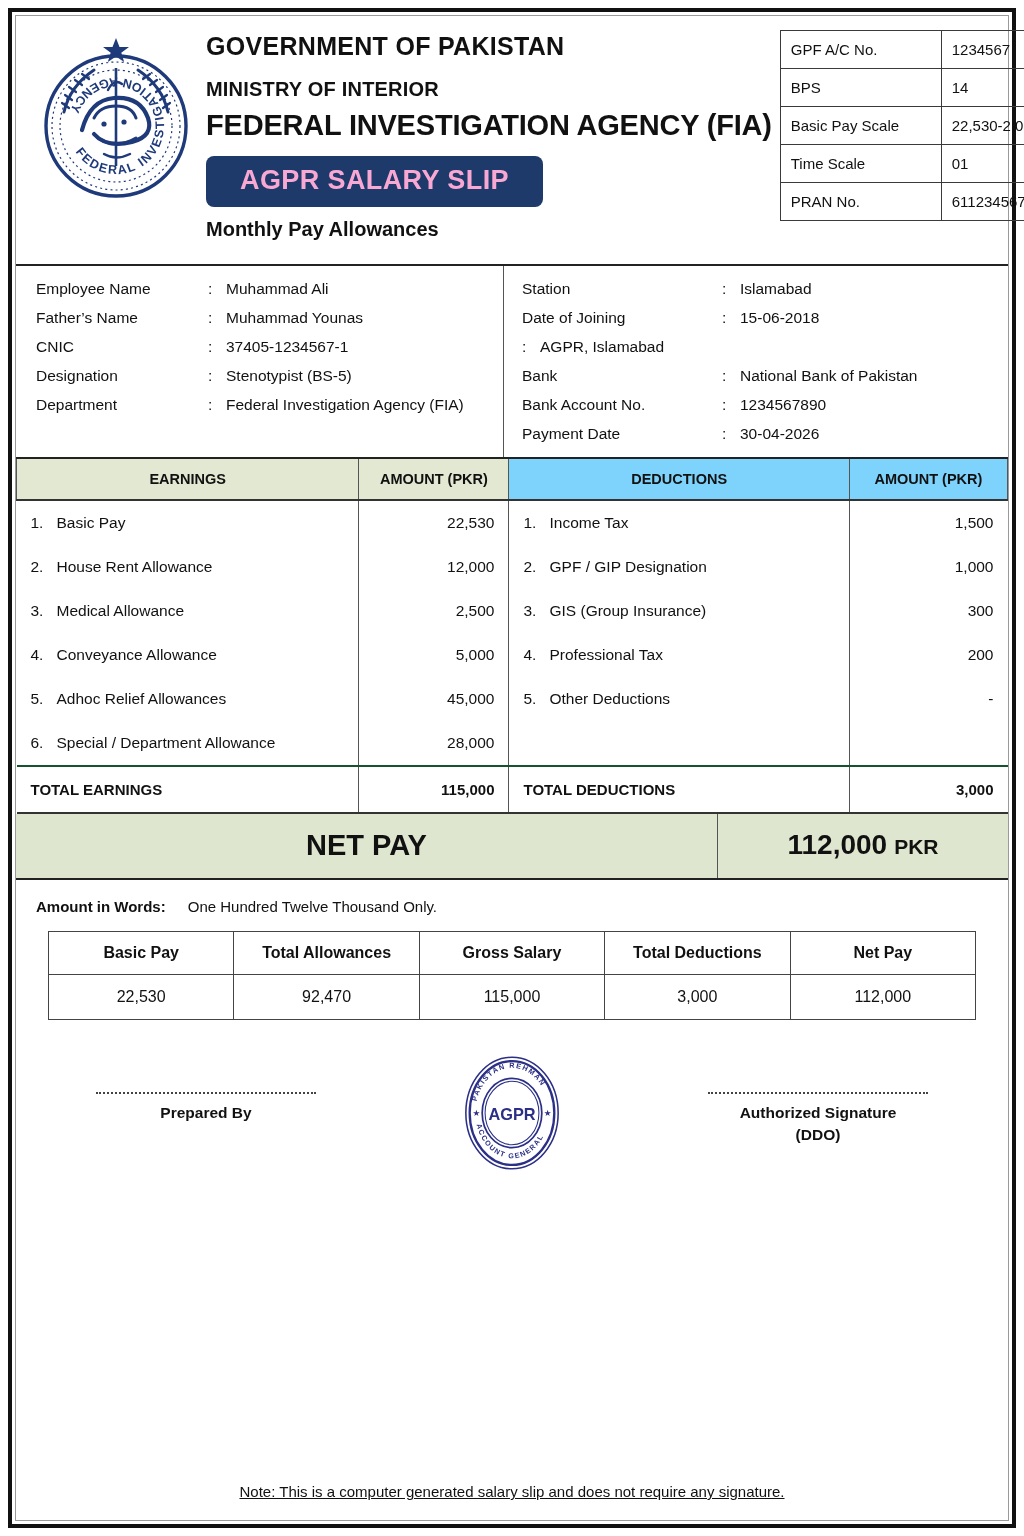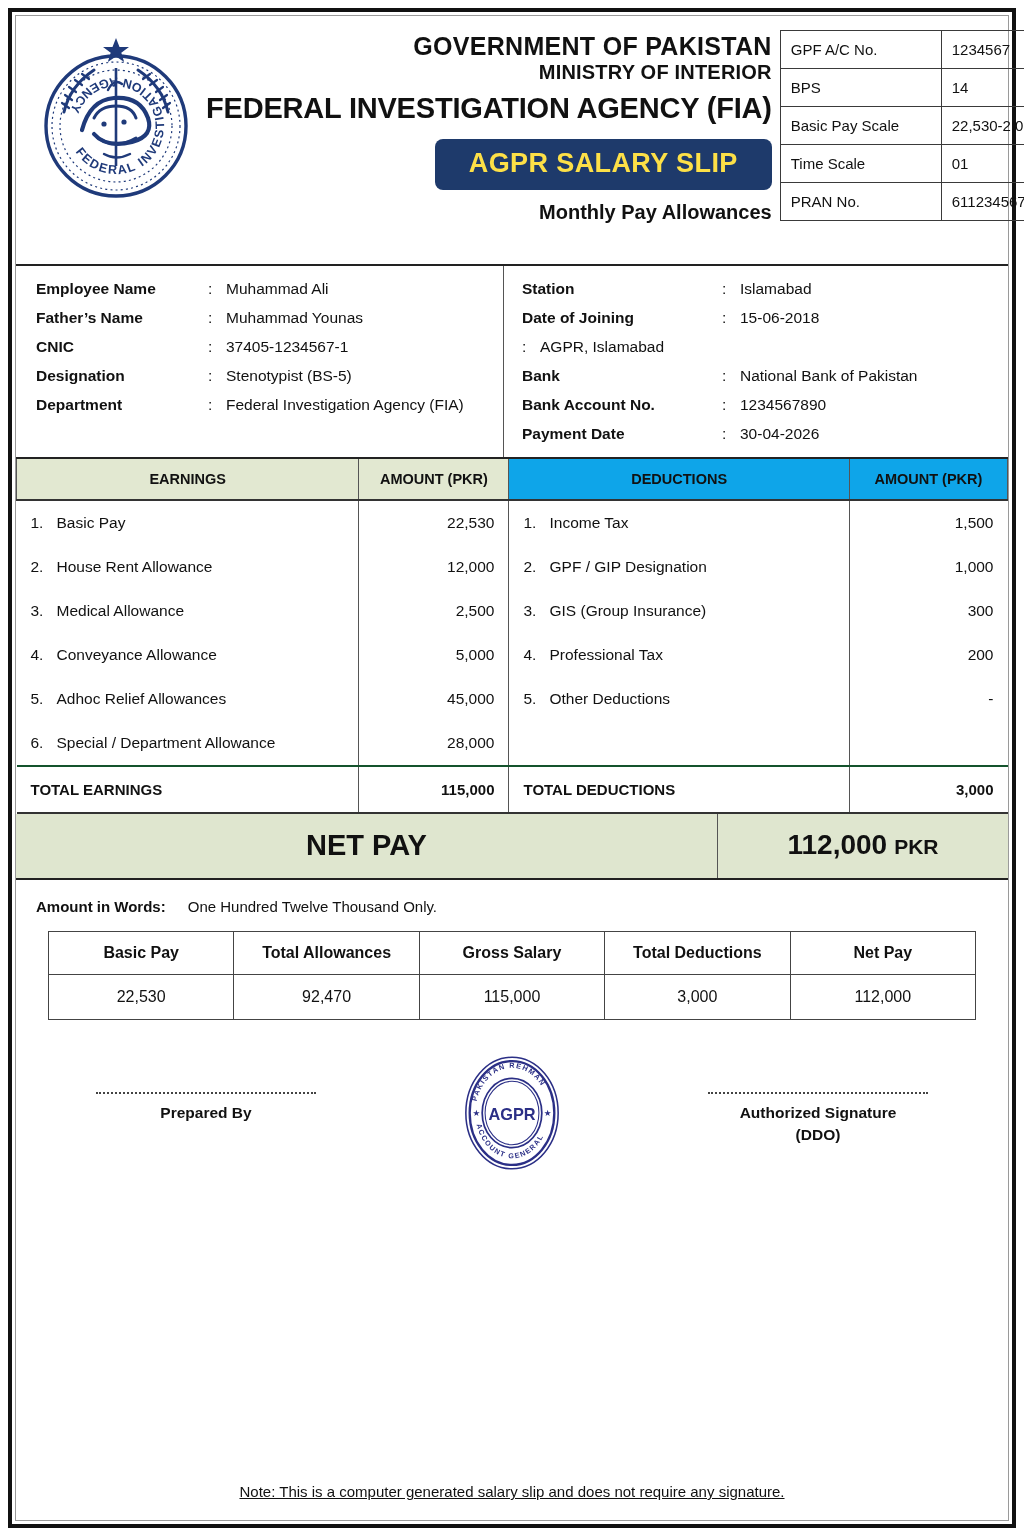--- a/index.html
+++ b/index.html
@@ -41,30 +41,30 @@
     min-height:250px;
     box-sizing:border-box;
   }
   .logo-wrap{
     width:180px;flex:0 0 180px;
     display:flex;align-items:flex-start;justify-content:center;
     padding-top:6px;
   }
   .title-wrap{
     flex:1;
-    display:flex;flex-direction:column;align-items:flex-end;
+    display:flex;flex-direction:column;align-items:flex-start;
     padding-top:4px;
   }
   .t-gov{font-size:25px;font-weight:bold;letter-spacing:.3px;line-height:1.15;}
-  .t-min{font-size:20px;font-weight:bold;margin-top:0;letter-spacing:.2px;}
+  .t-min{font-size:20px;font-weight:bold;margin-top:17px;letter-spacing:.2px;}
   .t-fia{font-size:29px;font-weight:bold;margin-top:8px;letter-spacing:-.2px;white-space:nowrap;}
   .badge{
     margin-top:14px;
     background:#1e3a6b;
-    color:#fde047;
+    color:#f9a8d4;
     font-size:27px;font-weight:bold;
     padding:9px 34px 11px 34px;
     border-radius:8px;
     letter-spacing:.4px;
   }
   .t-sub{font-size:20px;font-weight:bold;margin-top:11px;}
 
   .meta-wrap{
     width:338px;flex:0 0 338px;
     padding-top:2px;
@@ -86,21 +86,21 @@
   
   .info{
     display:flex;
     border-bottom:2px solid #222;
   }
   .info-col{padding:14px 0 14px 0;}
   .info-left{flex:0 0 488px;width:488px;border-right:1px solid #555;padding-left:20px;padding-right:6px;box-sizing:border-box;}
   .info-right{flex:1;padding-left:18px;padding-right:10px;box-sizing:border-box;}
   .irow{display:flex;align-items:flex-start;margin:0 0 11px 0;font-size:15.5px;}
   .irow:last-child{margin-bottom:0;}
-  .ilab{font-weight:bold;flex:0 0 auto;}
+  .ilab{font-weight:normal;flex:0 0 auto;}
   .info-left .ilab{width:172px;}
   .info-right .ilab{width:200px;}
   .icol{width:18px;flex:0 0 18px;}
   .ival{flex:1;}
   .ilab-2{line-height:1.3;}
 
   
   table.ded{
     border-collapse:collapse;
     width:100%;
@@ -114,21 +114,21 @@
   table.ded th{
     font-size:14.5px;font-weight:bold;
     text-align:center;
     padding:12px 6px;
     border-left:1px solid #555;
     border-right:1px solid #555;
     border-bottom:2px solid #333;
     border-top:0;
   }
   th.h-earn,th.h-earn-amt{background:#e2e8d1;}
-  th.h-ded,th.h-ded-amt{background:#0ea5e9;}
+  th.h-ded,th.h-ded-amt{background:#7dd3fc;}
   th.h-earn{border-left:0;}
   th.h-ded-amt{border-right:0;}
   table.ded td{
     padding:13px 14px;
     border-left:1px solid #555;
     border-right:1px solid #555;
     vertical-align:top;
   }
   table.ded td.lbl{}
   table.ded td.amt{text-align:right;}

